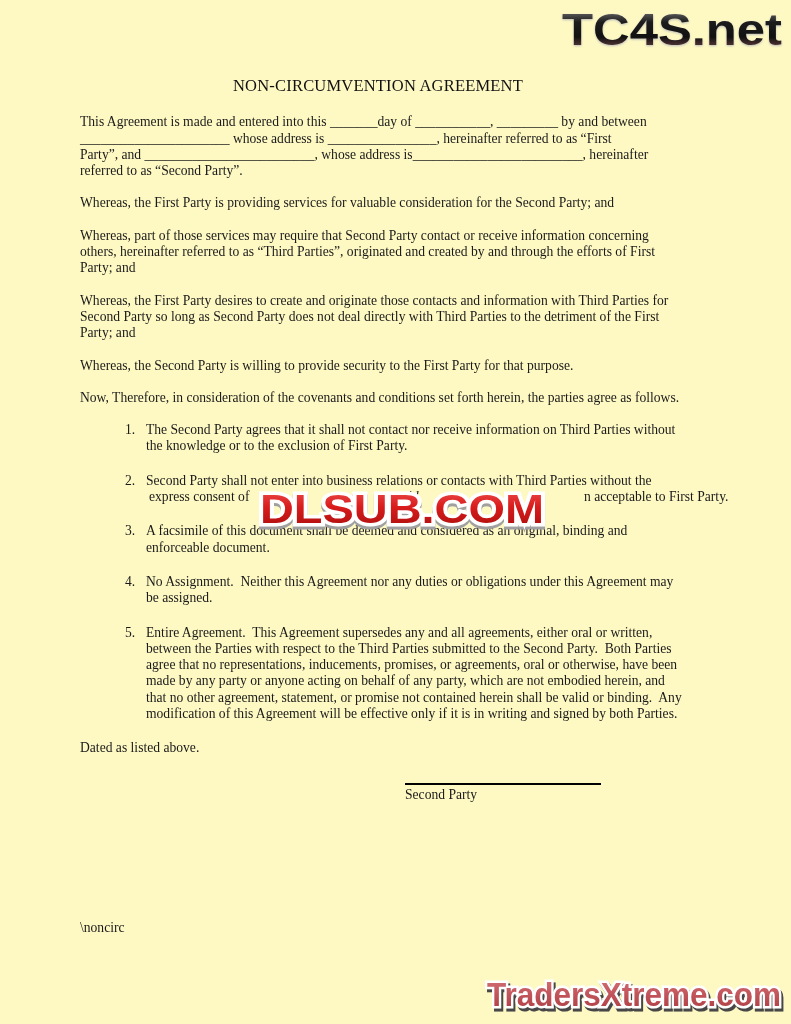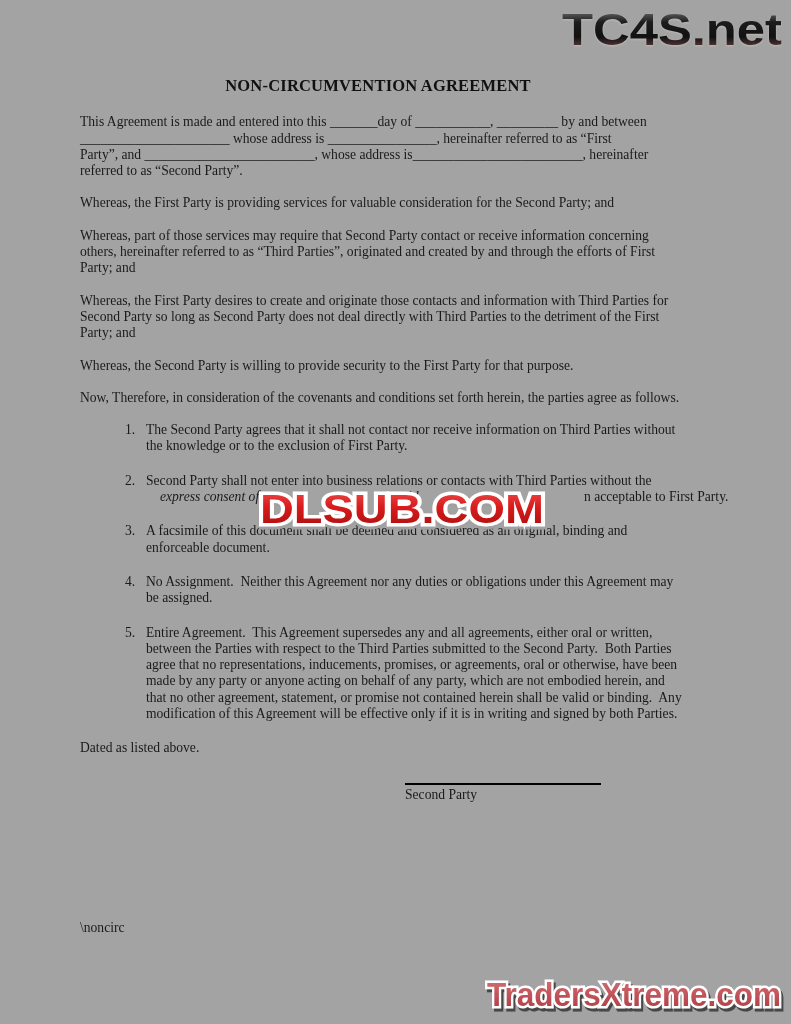--- a/index.html
+++ b/index.html
@@ -1,33 +1,33 @@
 <!DOCTYPE html>
 <html><head>
 <meta charset="utf-8">
 <style>
   html,body { margin:0; padding:0; background:#ffffff; }
   .page {
-    position:relative; width:791px; height:1024px; background:#a3a3a3;
+    position:relative; width:791px; height:1024px; background:#fef9c3;
     font-family:"Liberation Serif", serif; font-size:13.6px; line-height:16.3px;
     color:#1a1a1a; overflow:hidden;
   }
   .content { position:absolute; left:80px; top:78px; width:640px; }
   .doc-title {
-    font-size:16.5px; font-weight:bold; text-align:center; letter-spacing:0.2px;
+    font-size:16.5px; font-weight:normal; text-align:center; letter-spacing:0.2px;
     margin:0 44px 20px 0; color:#111;
   }
   .para { margin:0 0 16px 0; white-space:pre; }
   .clauses { margin-top:0; }
   .clause { position:relative; padding-left:66px; margin-bottom:18px; }
   .clause-num { position:absolute; left:45px; top:0; }
   .clause-text { white-space:pre; }
   .frag-line { position:relative; height:16.3px; }
   .frag-line span { position:absolute; top:0; white-space:pre; }
-  .frag-a { left:14px;font-style:italic; }
+  .frag-a { left:3px; }
   .frag-b { left:262px;font-style:italic; }
   .frag-c { left:390px;margin-left:48px; }
   .dated { margin:0; white-space:pre; }
   .sig { margin-left:325px; width:196px; }
   .sig-first { margin-top:27px; }
   .sig-second { margin-top:26px;font-family:Liberation Serif, serif; }
   .sig-line { border-top:2px solid #000; height:0; }
   .sig-label { margin-top:2px; }
   .corner-note { position:absolute; left:80px; top:920px; font-size:13.6px; }
   .logo-header { position:absolute; top:2px; right:5px; }

